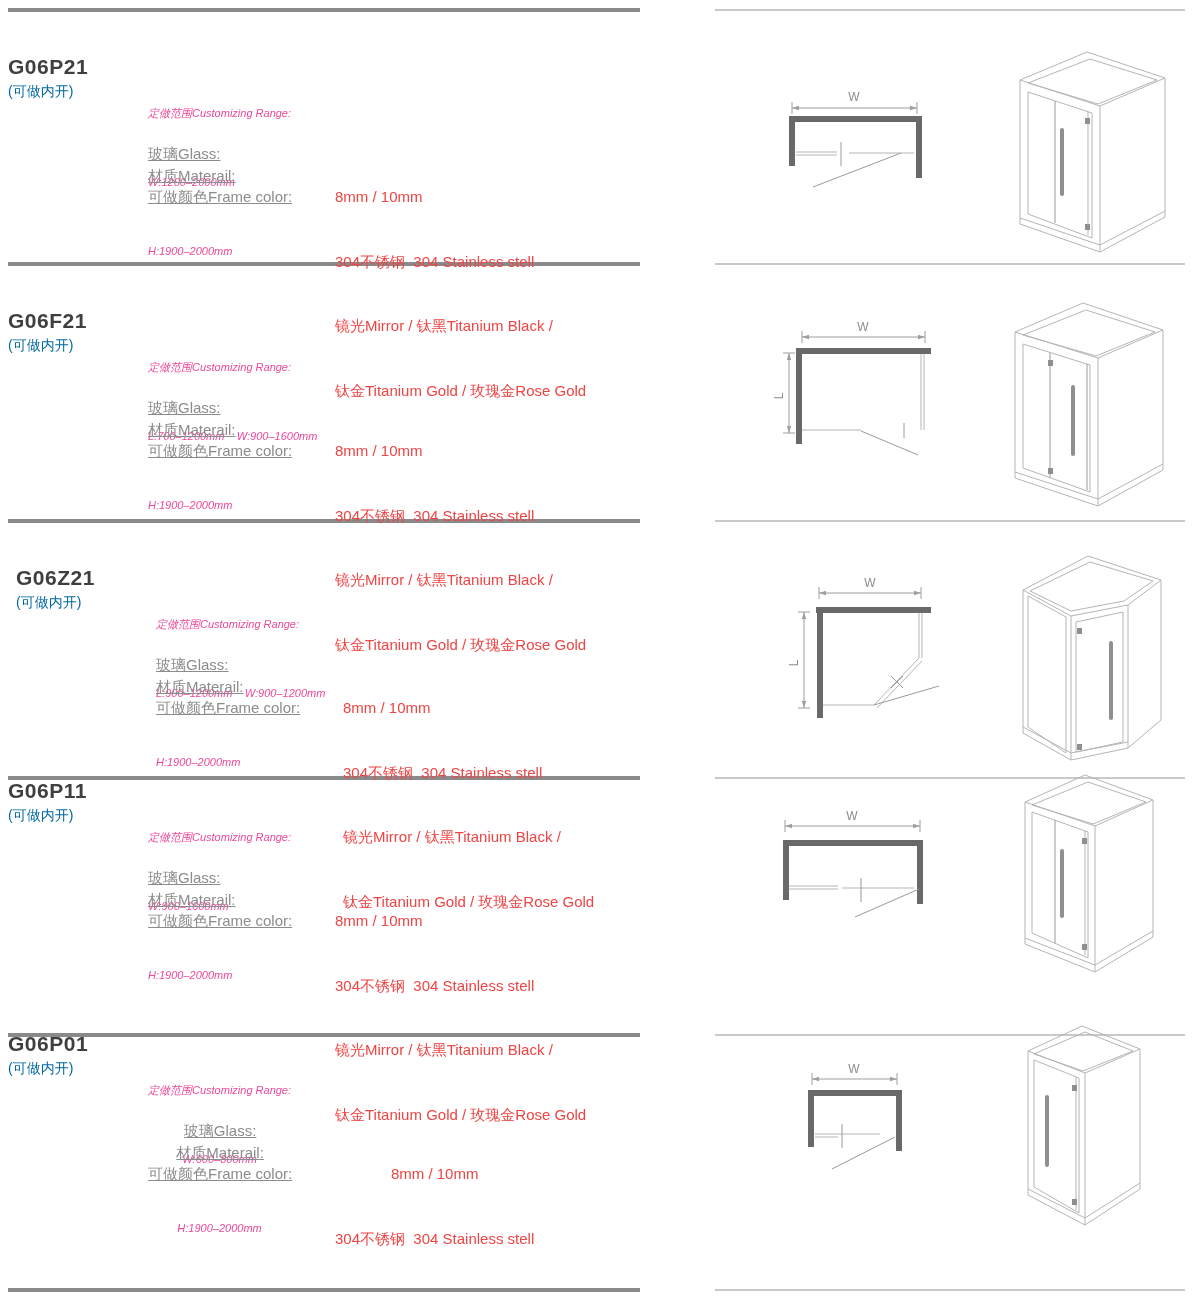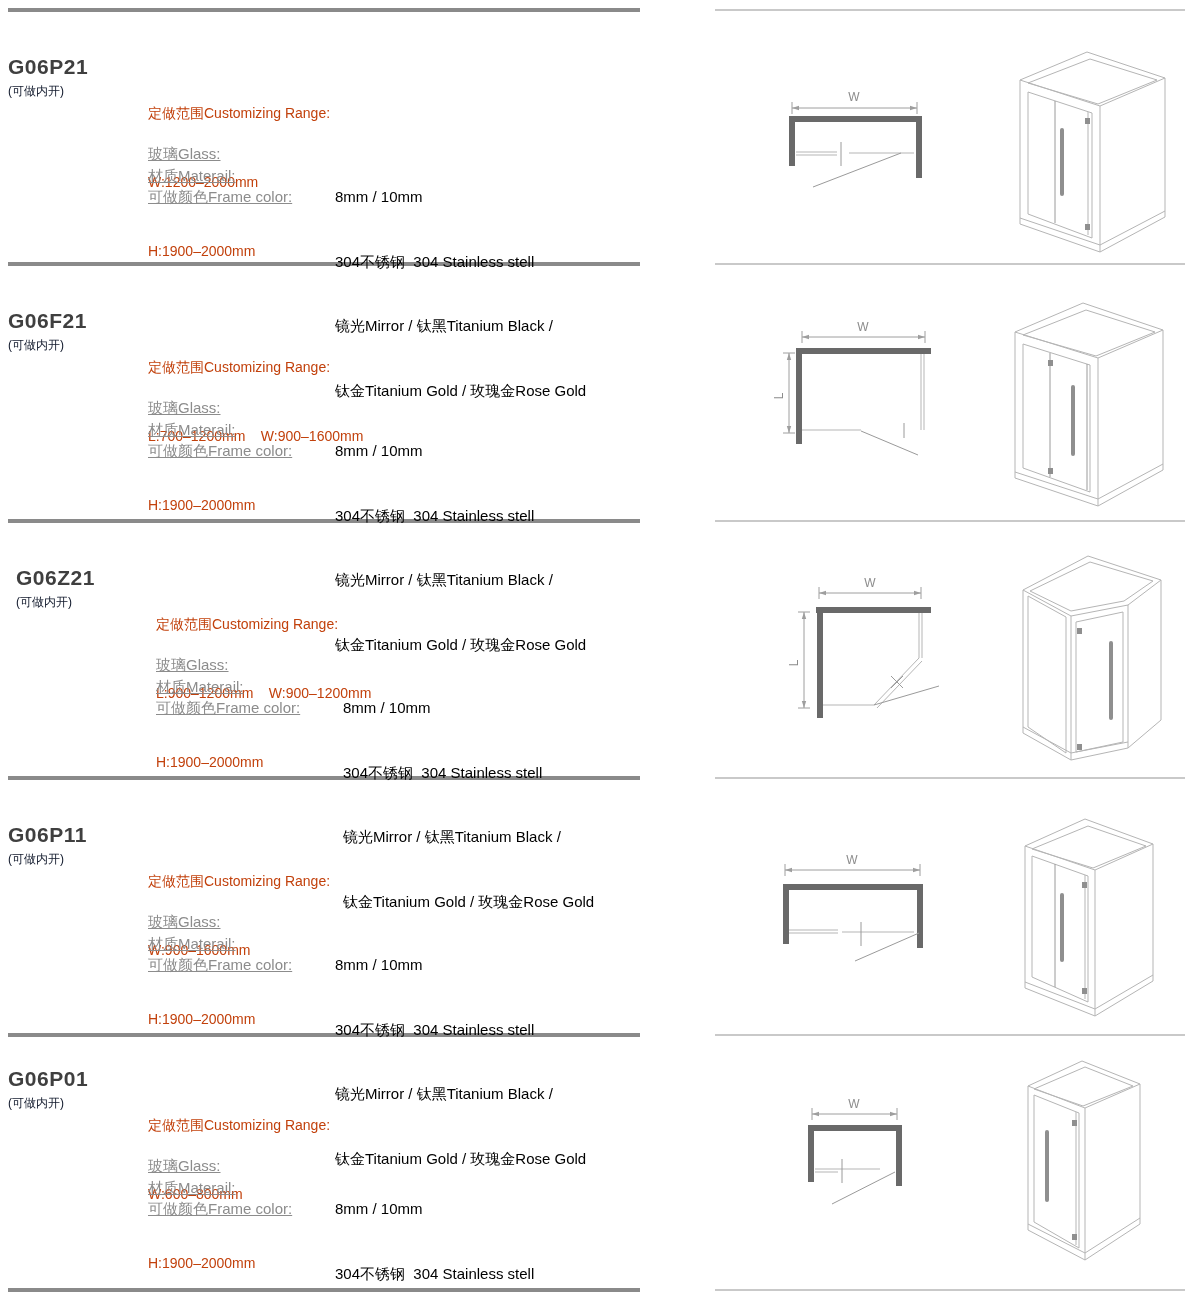--- a/index.html
+++ b/index.html
@@ -4,30 +4,30 @@
 <style>
   html,body{margin:0;padding:0;}
   body{width:1200px;height:1301px;background:#ffffff;position:relative;
        font-family:"Liberation Sans",sans-serif;overflow:hidden;}
   .divider-dark{position:absolute;left:8px;width:632px;height:4px;background:#8a8a8a;}
   .divider-light{position:absolute;left:715px;width:470px;height:2px;background:#c9c9c9;}
   section{position:absolute;left:0;width:1200px;}
   .s1{top:12px;height:310px;}
   .s2{top:266px;height:191px;}
   .s3{top:523px;height:253px;margin-left:8px;}
-  .s4{top:780px;height:193px;}
-  .s5{top:1024px;height:251px;}
+  .s4{top:736px;height:193px;}
+  .s5{top:989px;height:251px;text-align:center;}
   .code{position:absolute;left:8px;top:43px;font-size:21px;font-weight:bold;
         color:#3f3f3f;letter-spacing:0.5px;}
-  .subtitle{position:absolute;left:8px;top:71px;font-size:12px;color:#0f172a;}
-  .range{position:absolute;left:148px;top:44px;font-size:14px;color:#c2410c;
-         line-height:23px;white-space:pre-wrap;}
+  .subtitle{position:absolute;left:8px;top:71px;font-size:14px;color:#0369a1;}
+  .range{position:absolute;left:148px;top:44px;font-size:11px;color:#ec4899;
+         line-height:23px;white-space:pre-wrap;font-style:italic;}
   .labels{position:absolute;left:148px;top:131px;font-size:15px;color:#8c8c8c;
           line-height:21.5px;text-decoration:underline;}
-  .values{position:absolute;left:335px;top:131px;font-size:15px;color:#000000;
+  .values{position:absolute;left:335px;top:131px;font-size:15px;color:#ef4444;
           line-height:21.5px;white-space:pre-wrap;}
   svg{position:absolute;overflow:visible;}
   svg line,svg path,svg polyline,svg polygon.noline{stroke-linecap:butt;}
   .thin{stroke:#b5b5b5;stroke-width:1;fill:none;}
   .mid{stroke:#9a9a9a;stroke-width:1;fill:none;}
   .dim{stroke:#9e9e9e;stroke-width:1;fill:none;}
   .arrow{fill:#9e9e9e;stroke:none;}
   .wall{fill:#696969;stroke:none;}
   .dimtext{font-size:12px;fill:#8c8c8c;font-family:"Liberation Sans",sans-serif;}
   .handle{stroke:#8f8f8f;stroke-width:4;stroke-linecap:round;fill:none;}

